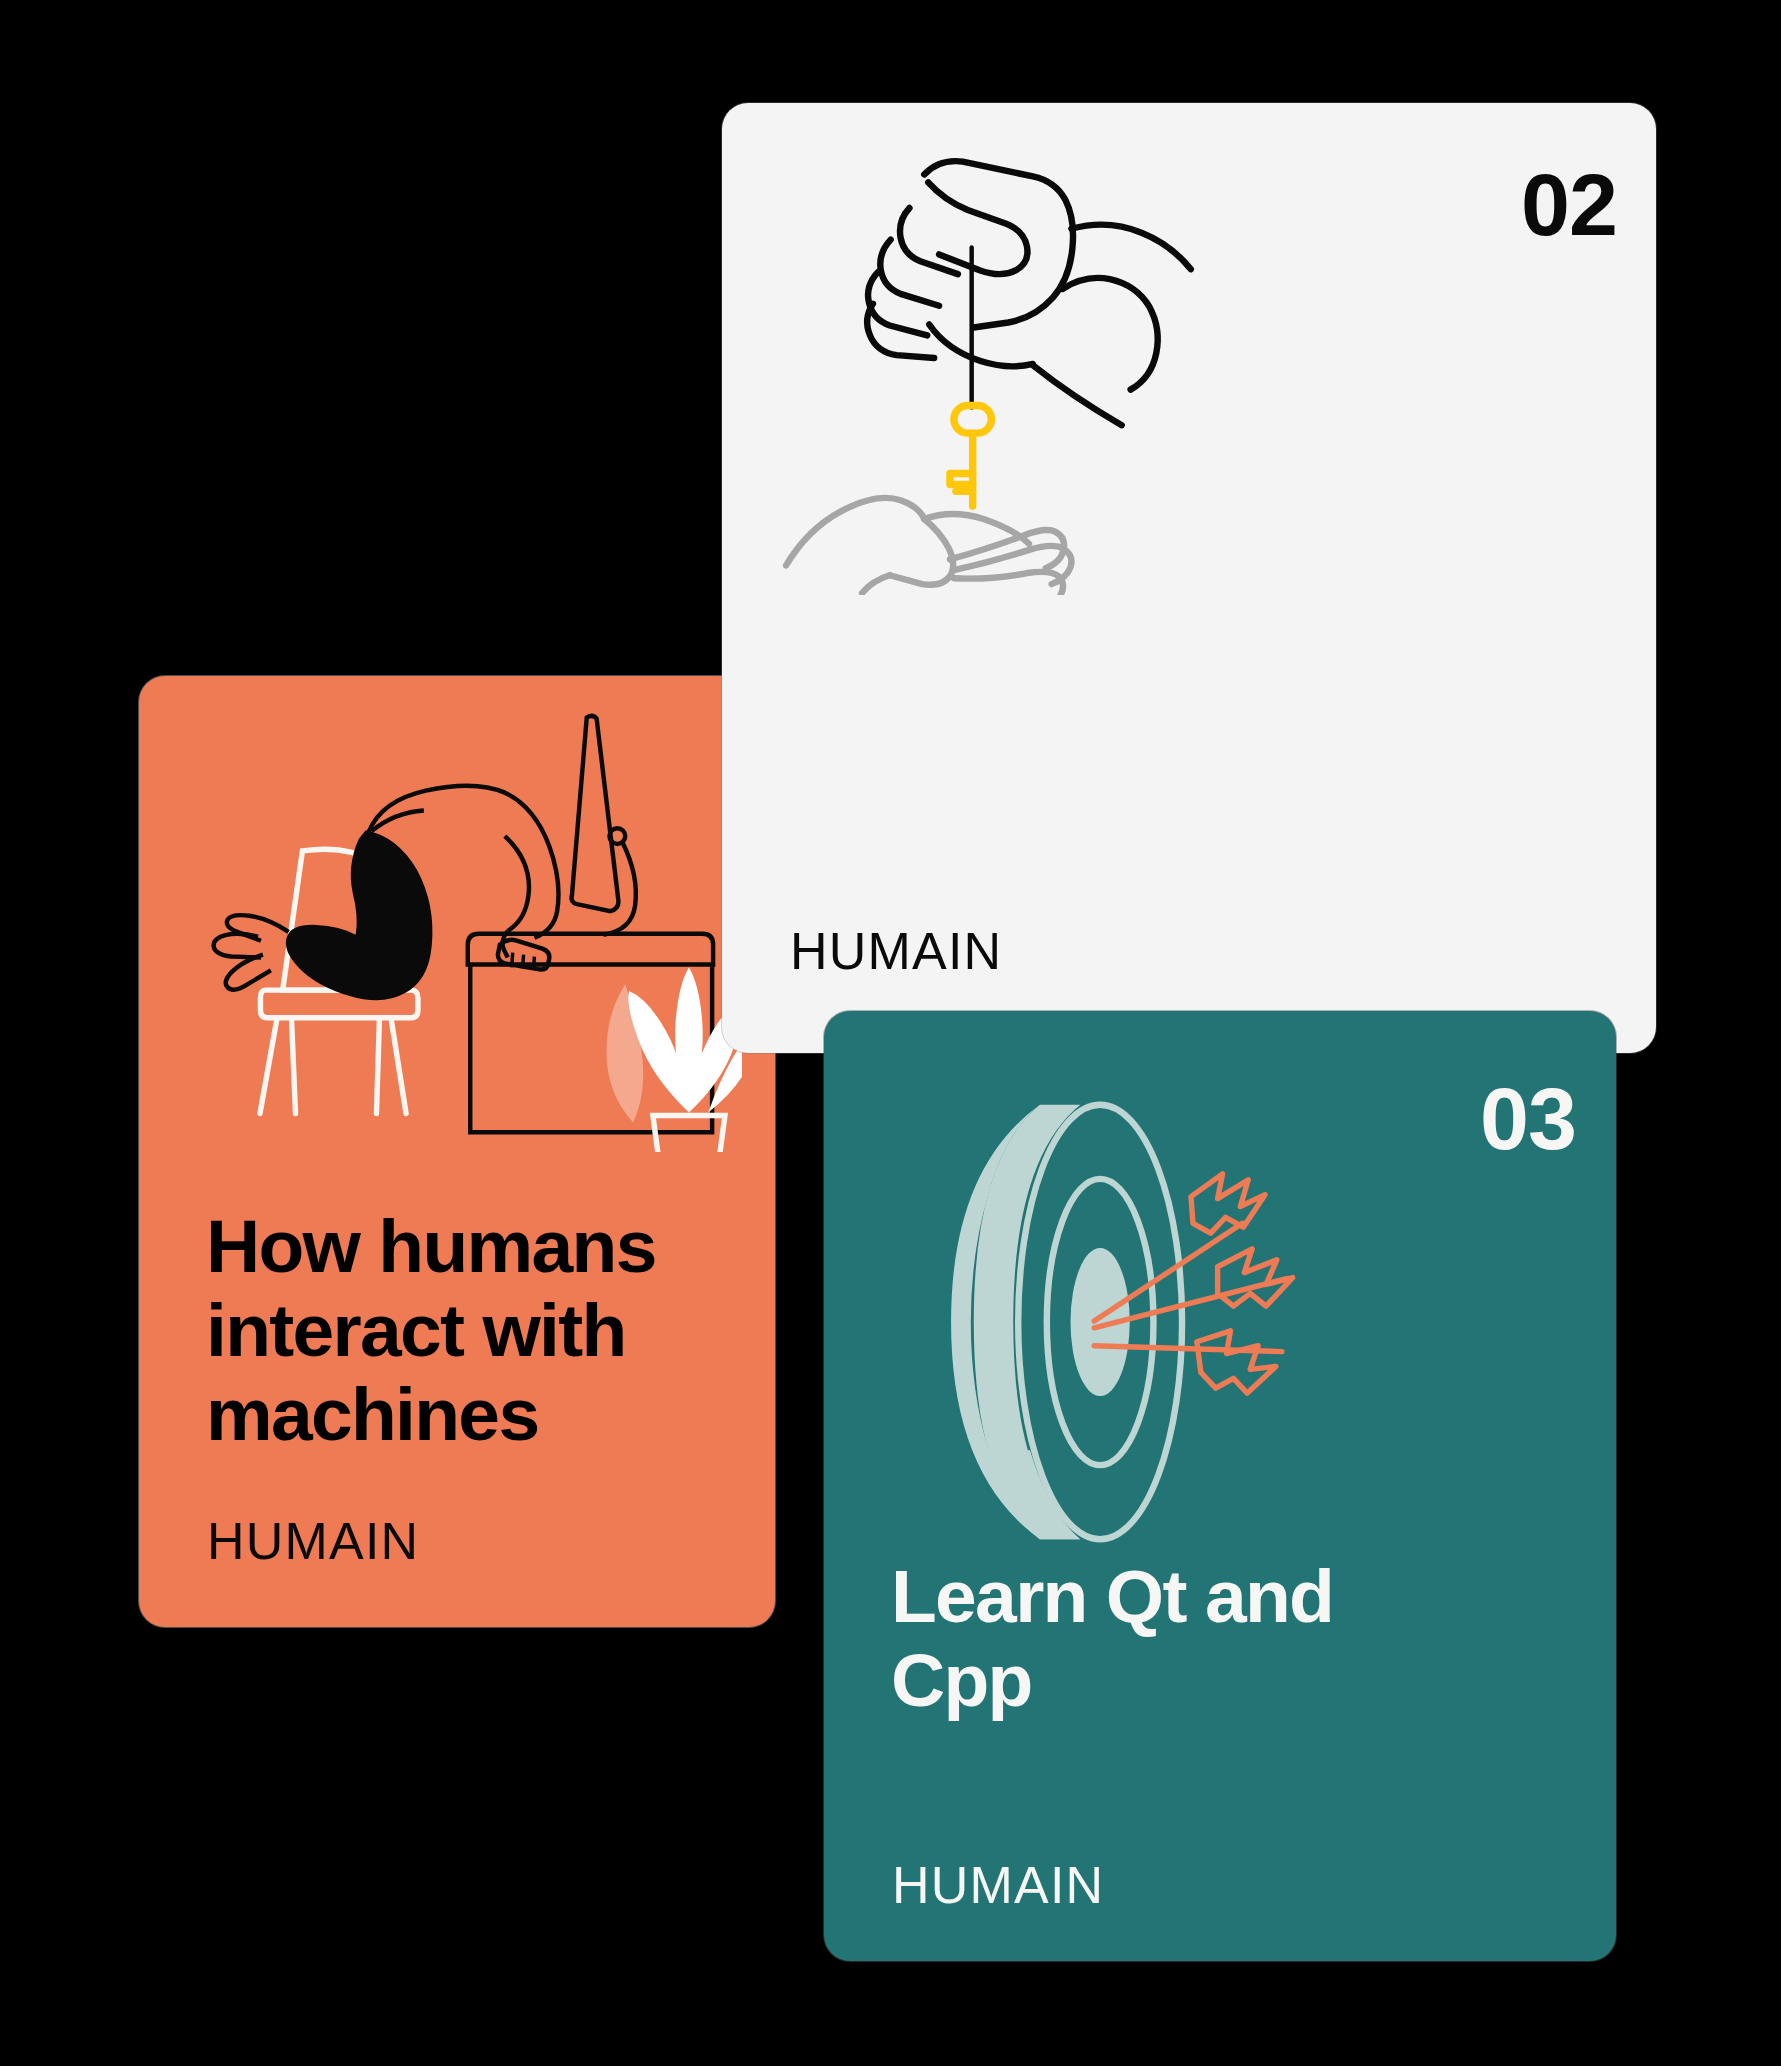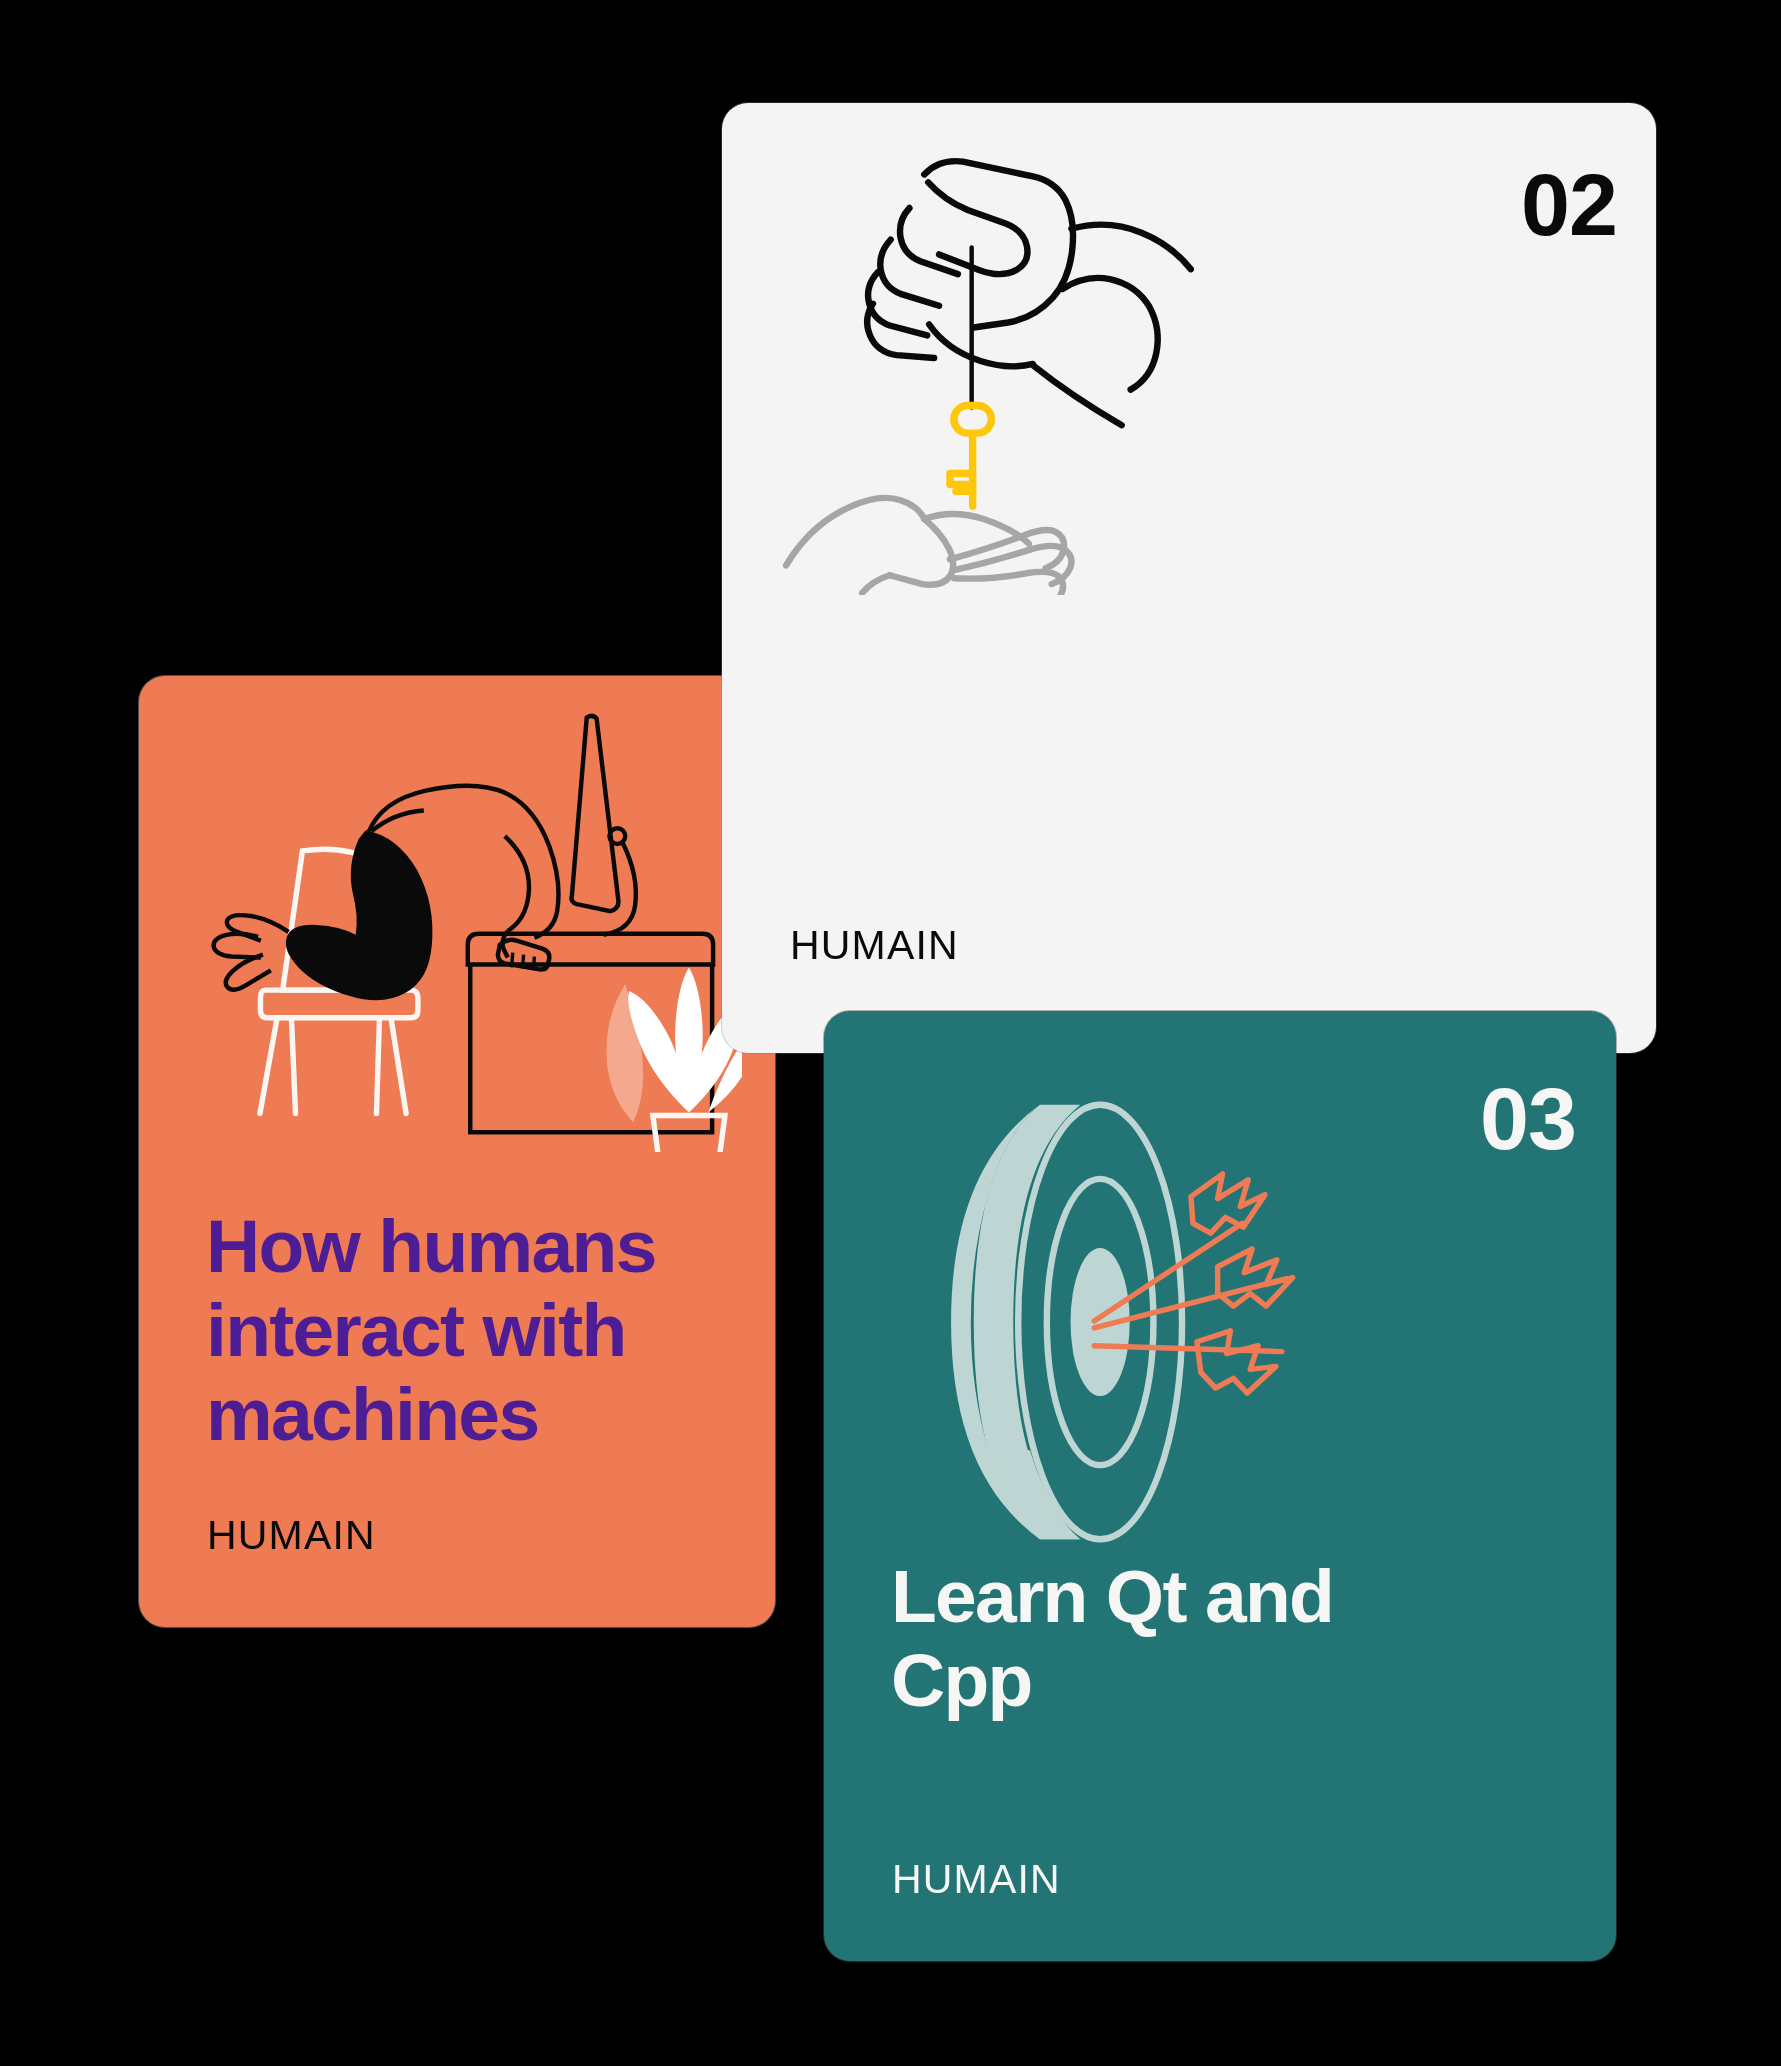--- a/index.html
+++ b/index.html
@@ -54,29 +54,29 @@
   .title {
     position: absolute;
     font-weight: 700;
     font-size: 75px;
     line-height: 1.12;
     letter-spacing: -1.7px;
     white-space: pre-line;
   }
   .brand {
     position: absolute;
-    font-size: 41px;
+    font-size: 52px;
     font-weight: 300;
     letter-spacing: 1.2px;
     line-height: 1;
   }
 
   
   #orange-illus { left: 20px; top: 12px; width: 583px; height: 464px; }
-  #orange-title { left: 67px; top: 528px; width: 548px; color:#4c1d95; }
+  #orange-title { left: 67px; top: 528px; width: 548px; color:#000000; }
   #orange-brand { left: 68px; top: 839px; color:#0A0A0A; }
 
   
   #white-num   { right: 39px; top: 58px; color:#0A0A0A; }
   #white-illus { left: 54px; top: 28px; width: 494px; height: 464px; }
   #white-title { left: 67px; top: 519px; width: 667px; color:#0A0A0A; }
   #white-brand { left: 68px; top: 822px; color:#0A0A0A; }
 
   
   #teal-num    { right: 40px; top: 64px; color:#F6F6F4; }

